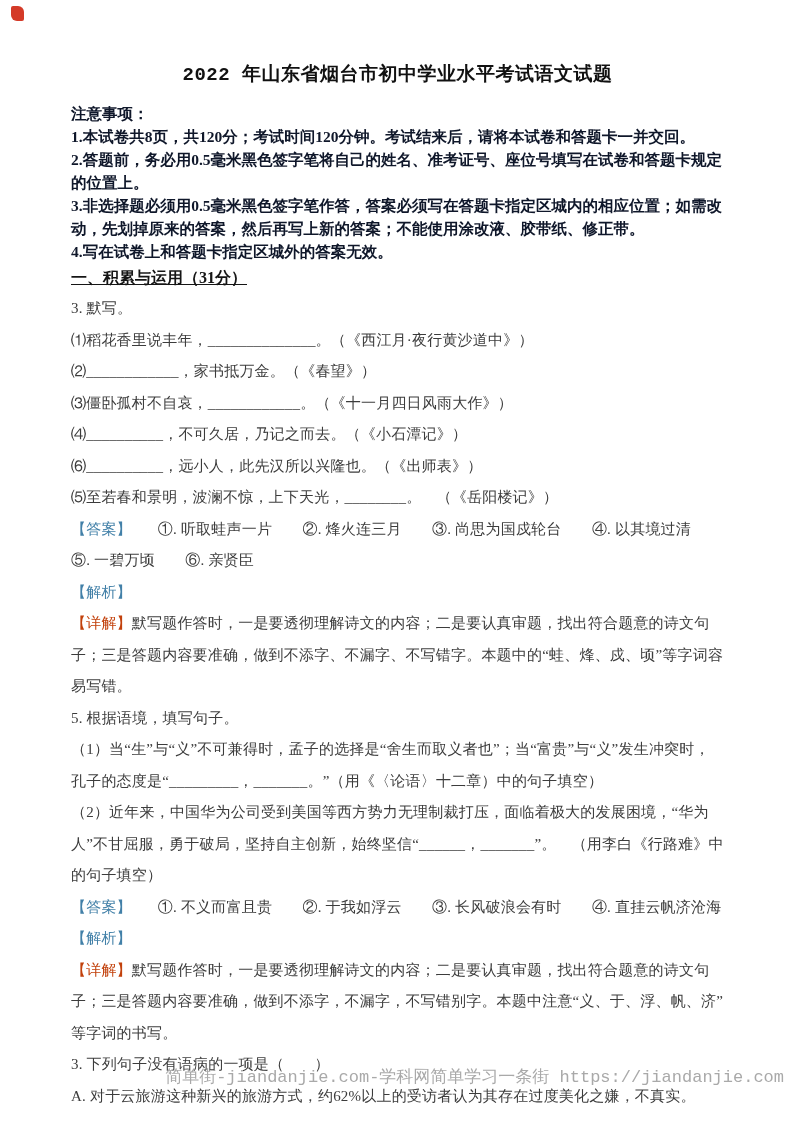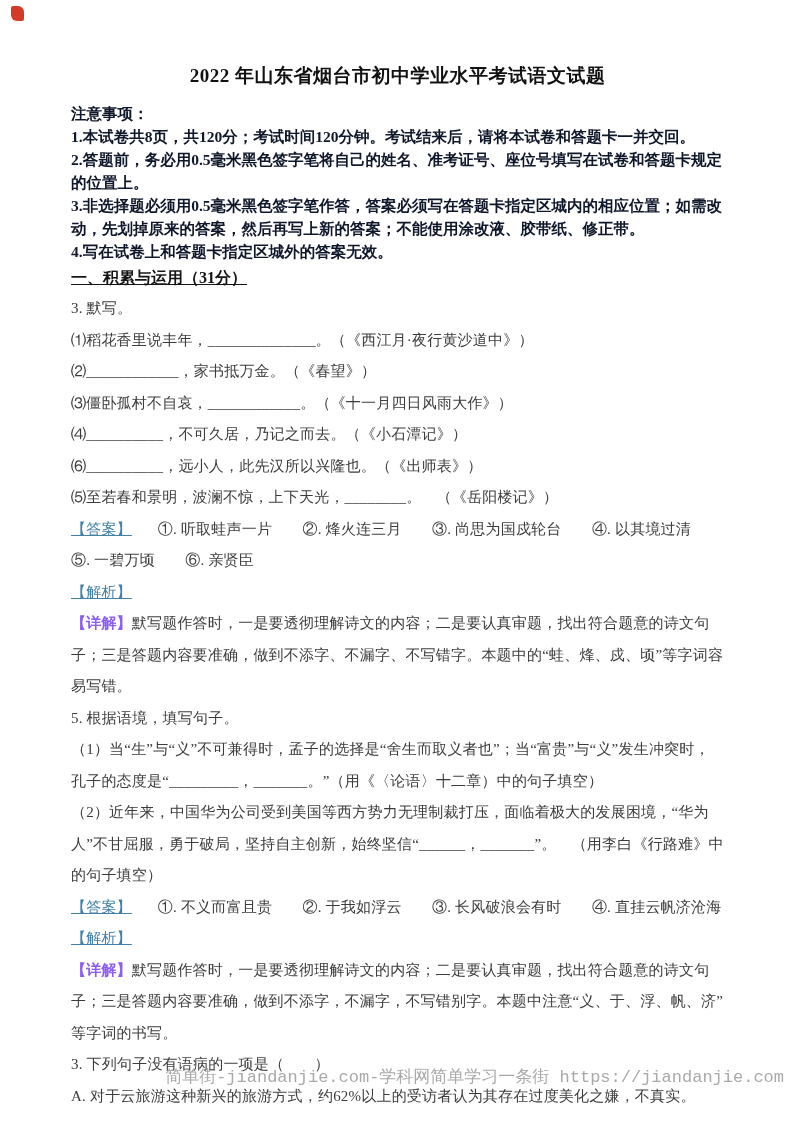--- a/index.html
+++ b/index.html
@@ -18,36 +18,37 @@
     background:#d43a28;
     border-radius:2px 6px 2px 6px;
   }
   .content { padding:62px 69px 0 71px; }
   h1.title {
     margin:0 0 13px 0;
     font-size:19px; line-height:27px;
     font-weight:bold; color:#111;
     text-align:center;
     letter-spacing:0.5px;
+    font-family:Liberation Mono, monospace;
   }
   .notices { color:#0f172a; font-weight:bold; }
   .notices p { margin:0; font-size:15.5px; line-height:23px; }
   .sec-heading {
     margin:0; font-size:16px; line-height:30px;
     font-weight:bold; color:#151515;text-decoration:underline;
   }
   .body-block p {
     margin:0;
     font-size:15px; line-height:31.5px;
     color:#3c3c3c;
     letter-spacing:0.2px;
   }
-  .label { color:#4280a8;text-decoration:underline; }
+  .label { color:#4280a8; }
   .ans-label { margin-right:26px; }
-  .detail-label { color:#8b5cf6;font-weight:bold; }
+  .detail-label { color:#c2410c; }
   .footer {
     position:absolute; left:0; right:9px; top:1066px;
     text-align:right;
     font-family:Liberation Mono, monospace;
     font-size:17px; line-height:24px;
     color:#a9a9a9;
   }
 </style>
 </head>
 <body>

